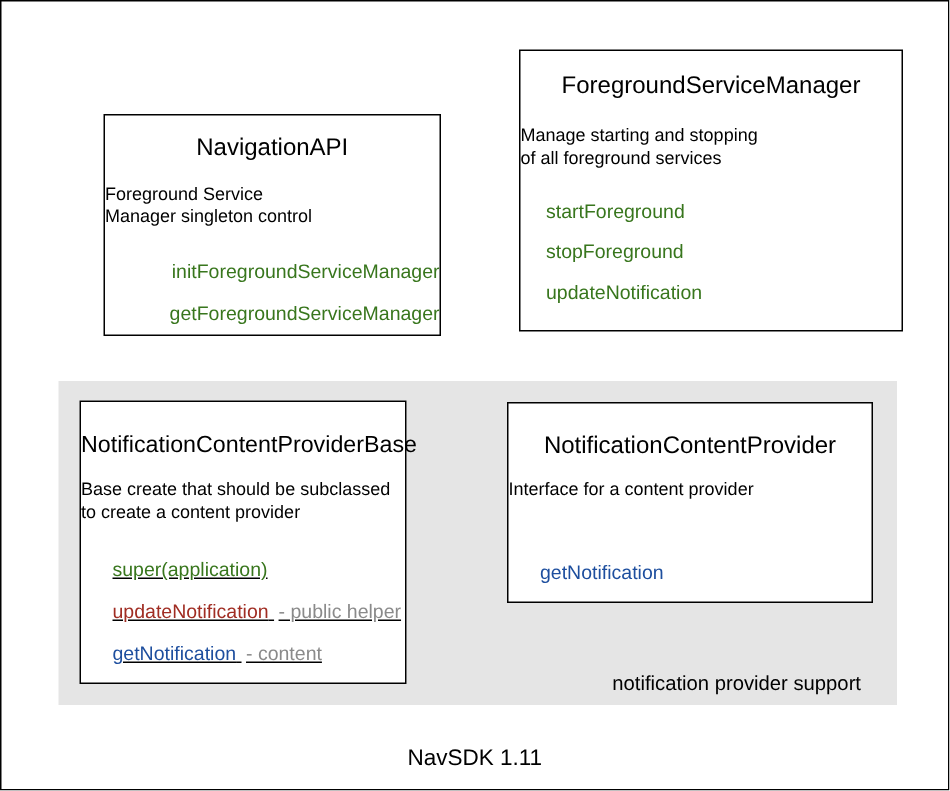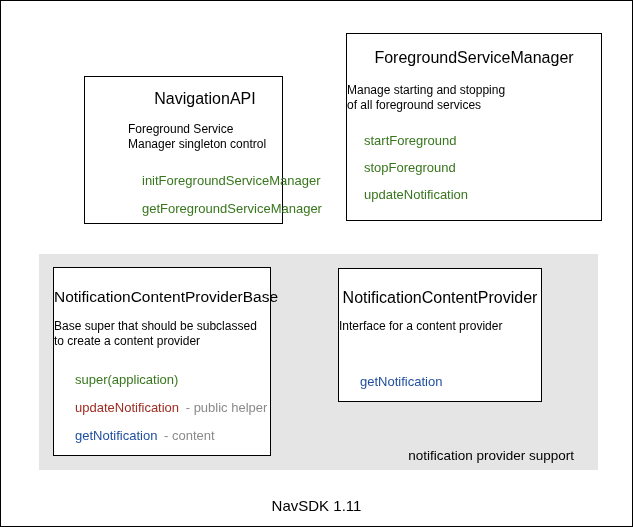--- a/index.html
+++ b/index.html
@@ -34,24 +34,24 @@
     font-size: 13px;
     line-height: 15px;
     white-space: nowrap;
   }
   .green { color: var(--green); }
   .red   { color: var(--red); }
   .blue  { color: var(--blue); }
   .note  { color: var(--muted); margin-left: 3px; }
 
   
-  .nav-api { left: 83px; top: 75px; width: 199px; height: 148px; padding-left: 43px; }
+  .nav-api { left: 68px; top: 75px; width: 225px; height: 148px; }
   .nav-api .title   { margin-top: 12px; }
   .nav-api .desc    { margin-top: 14px; }
-  .nav-api .methods { margin: 21px 0 0 14px; }
+  .nav-api .methods { margin: 21px 0 0 14px; text-align: right; }
   .nav-api .method  { margin-bottom: 13px; }
 
   
   .fsm { left: 345px; top: 32px; width: 256px; height: 188px; }
   .fsm .title   { margin-top: 14px; }
   .fsm .desc    { margin-top: 16px; }
   .fsm .methods { margin: 20px 0 0 17px; }
   .fsm .method  { margin-bottom: 12px; }
 
   
@@ -65,25 +65,25 @@
     position: absolute;
     right: 24px; bottom: 7px;
     font-size: 13.5px;
     white-space: nowrap;
   }
 
   
   .ncp-base { left: 52px; top: 266px; width: 218px; height: 189px; }
   .ncp-base .title   { margin-top: 19px; font-size: 15.5px; }
   .ncp-base .desc    { margin-top: 13px; }
-  .ncp-base .methods { margin: 23px 0 0 21px; }
+  .ncp-base .methods { margin: 23px 0 0 21px; text-decoration: underline; }
   .ncp-base .method  { margin-bottom: 13px; }
 
   
-  .ncp { left: 337px; top: 267px; width: 204px; height: 134px; }
+  .ncp { left: 337px; top: 267px; width: 244px; height: 134px; }
   .ncp .title   { margin-top: 19px; }
   .ncp .desc    { margin-top: 12px; }
   .ncp .methods { margin: 40px 0 0 21px; }
 
   .caption {
     position: absolute;
     left: 0; right: 0; top: 496px;
     text-align: center;
     font-size: 15px;
   }
@@ -118,21 +118,21 @@
     </div>
   </div>
 
   <div class="panel">
     <div class="panel-label">notification provider support</div>
   </div>
 
   <div class="box ncp-base">
     <div class="title">NotificationContentProviderBase</div>
     <div class="desc">
-      <div>Base super that should be subclassed</div>
+      <div>Base create that should be subclassed</div>
       <div>to create a content provider</div>
     </div>
     <div class="methods">
       <div class="method green">super(application)</div>
       <div class="method">
         <span class="red">updateNotification</span>
         <span class="note">- public helper</span>
       </div>
       <div class="method">
         <span class="blue">getNotification</span>

